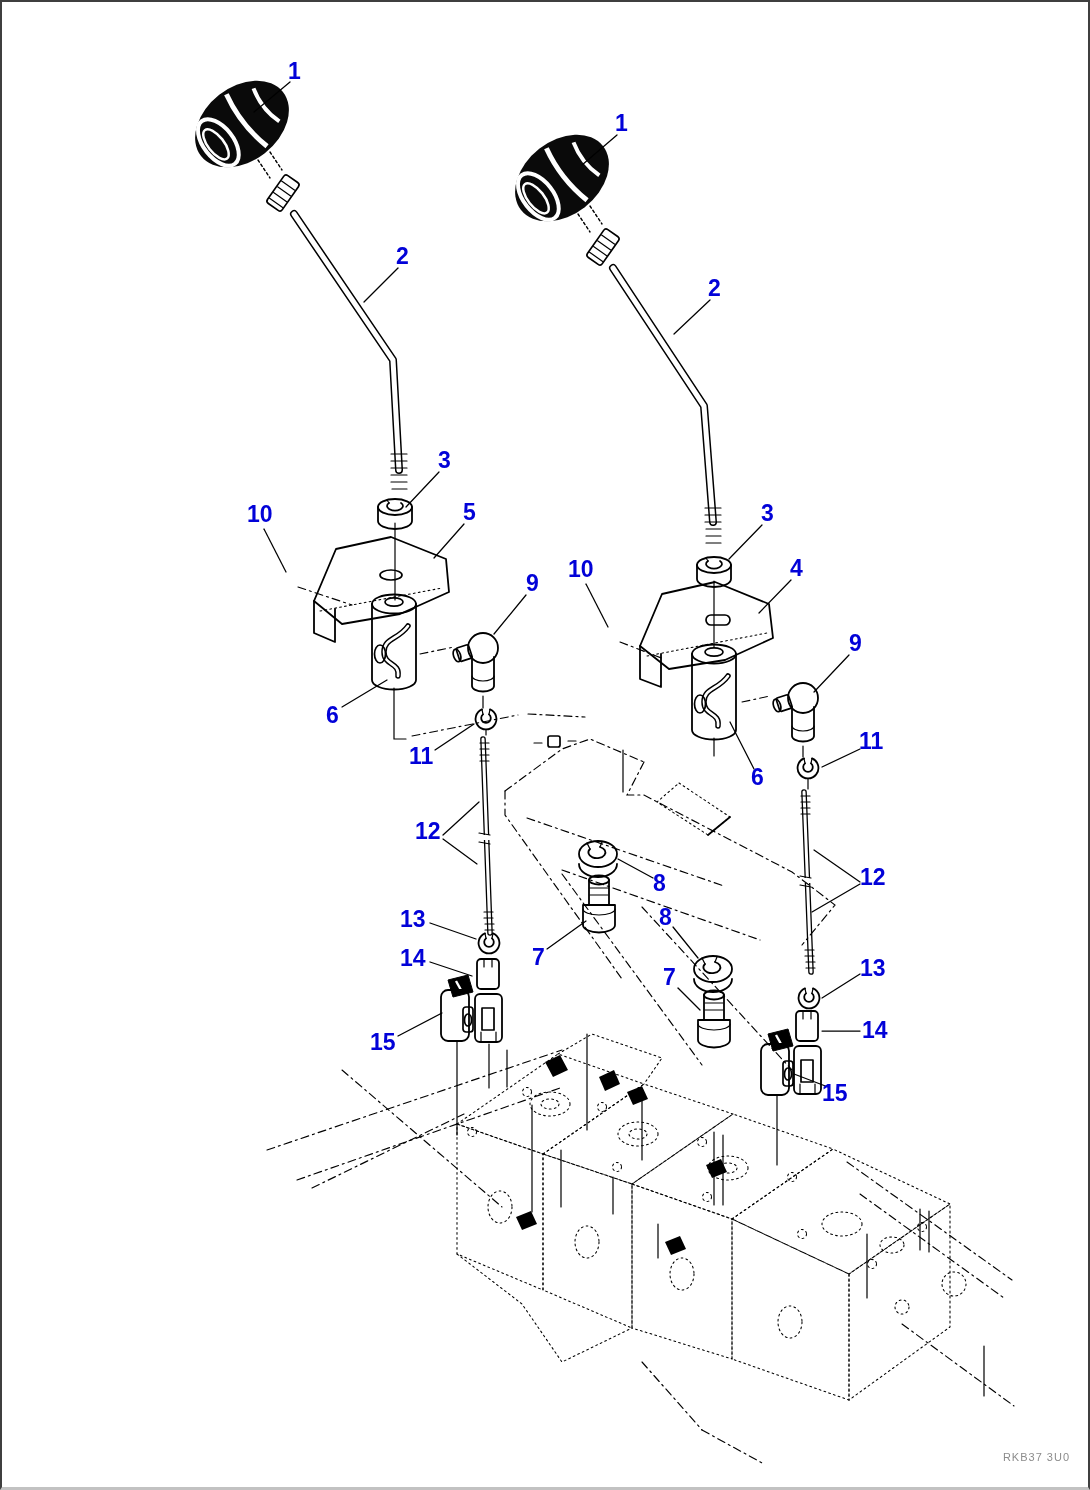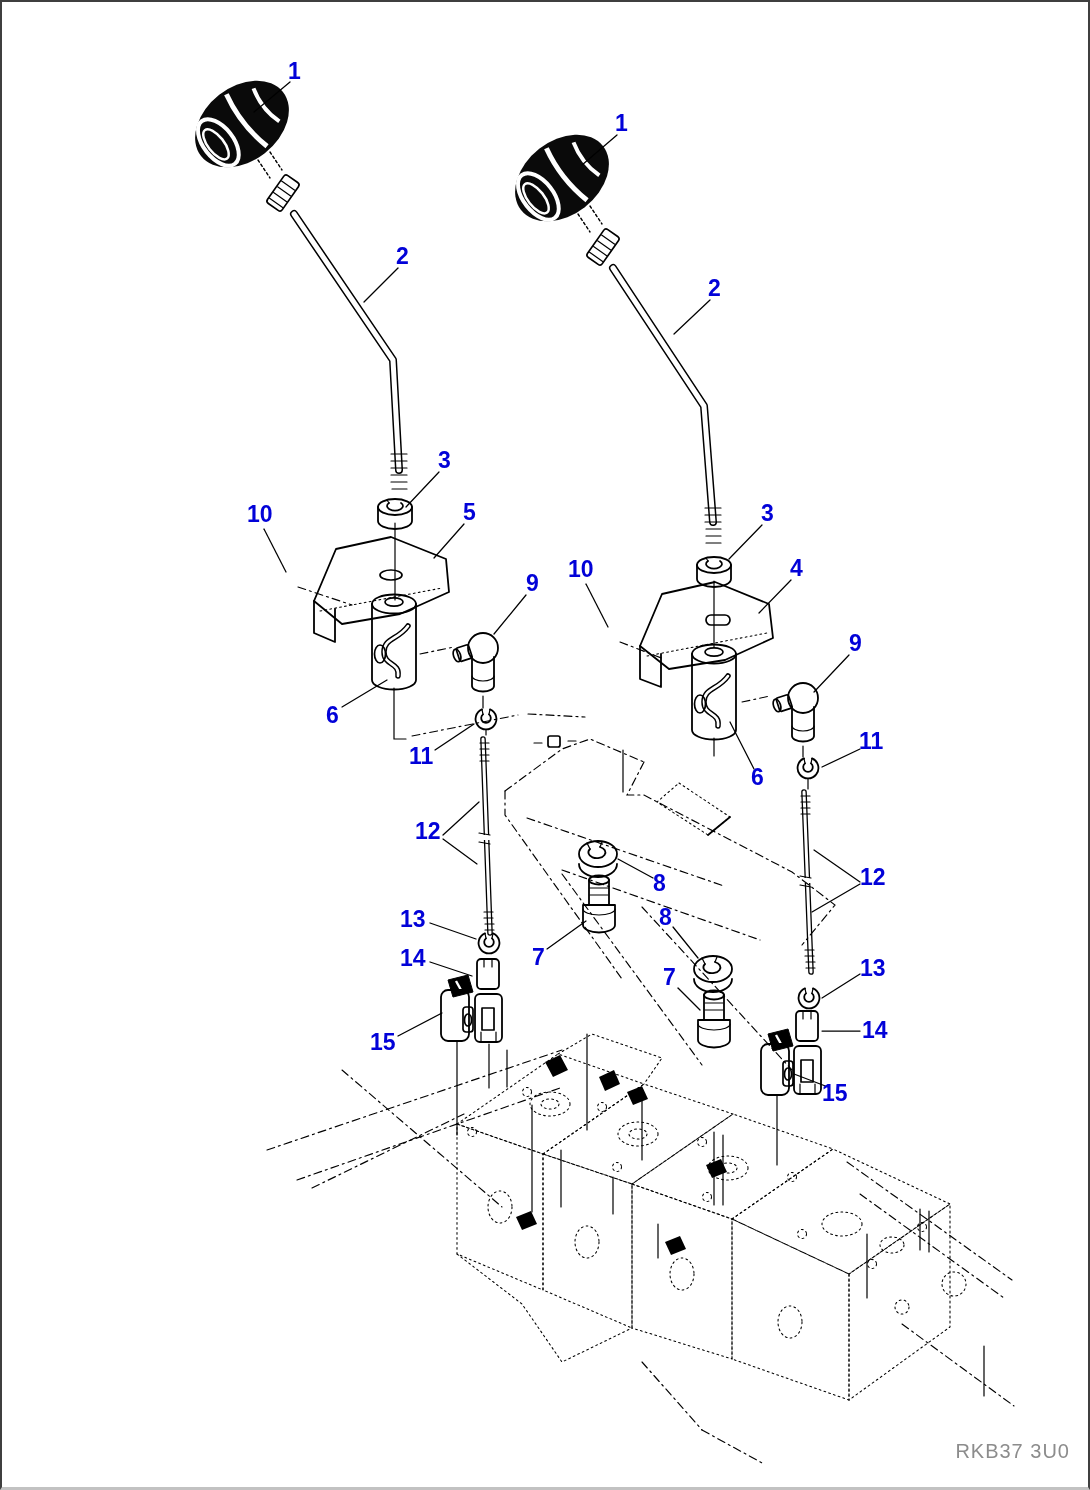--- a/index.html
+++ b/index.html
@@ -7,21 +7,21 @@
     position:relative;width:1090px;height:1490px;background:#ffffff;
     font-family:"Liberation Sans",sans-serif;overflow:hidden;box-sizing:border-box;
     border:2px solid #3f3f3f;border-bottom:3px solid #c2c2c2;
   }
   svg{position:absolute;left:0;top:0;}
   .co{
     position:absolute;color:#0202d8;font-weight:bold;font-size:23px;line-height:1;
     font-family:"Liberation Sans",sans-serif;user-select:none;
   }
   .code{
-    position:absolute;right:18px;bottom:24px;color:#8c8c8c;font-size:20px;
+    position:absolute;right:18px;bottom:24px;color:#8c8c8c;font-size:11px;
     letter-spacing:1px;font-family:"Liberation Sans",sans-serif;text-align:right;
   }
   
   .ln{stroke:#000;fill:none;stroke-width:1.7;stroke-linejoin:round;stroke-linecap:round;}
   .ln2{stroke:#000;fill:none;stroke-width:1.8;stroke-linejoin:round;stroke-linecap:round;}
   .thin{stroke:#000;fill:none;stroke-width:1.2;stroke-linecap:round;}
   .lead{stroke:#000;fill:none;stroke-width:1.25;stroke-linecap:round;}
   .ph{stroke:#000;fill:none;stroke-width:1.15;stroke-dasharray:8 4 2 4;stroke-linecap:round;}
   .dot{stroke:#000;fill:none;stroke-width:1.05;stroke-dasharray:1.8 3.2;stroke-linecap:round;}
   .dot2{stroke:#000;fill:none;stroke-width:1.4;stroke-dasharray:2.5 2.6;stroke-linecap:round;}

